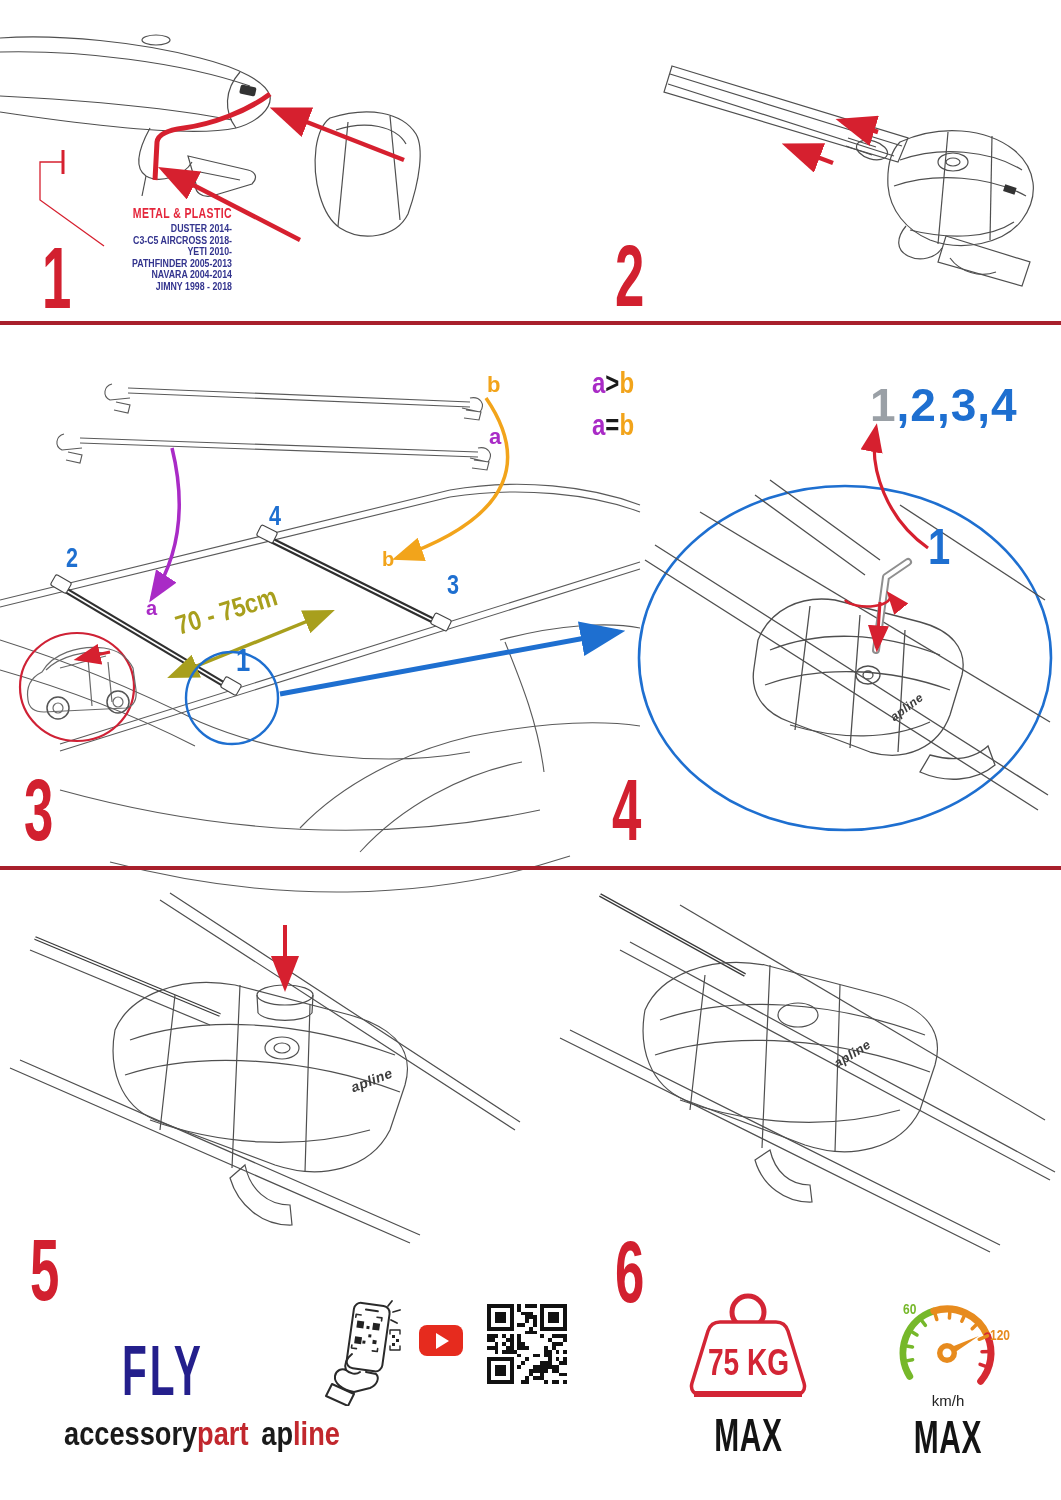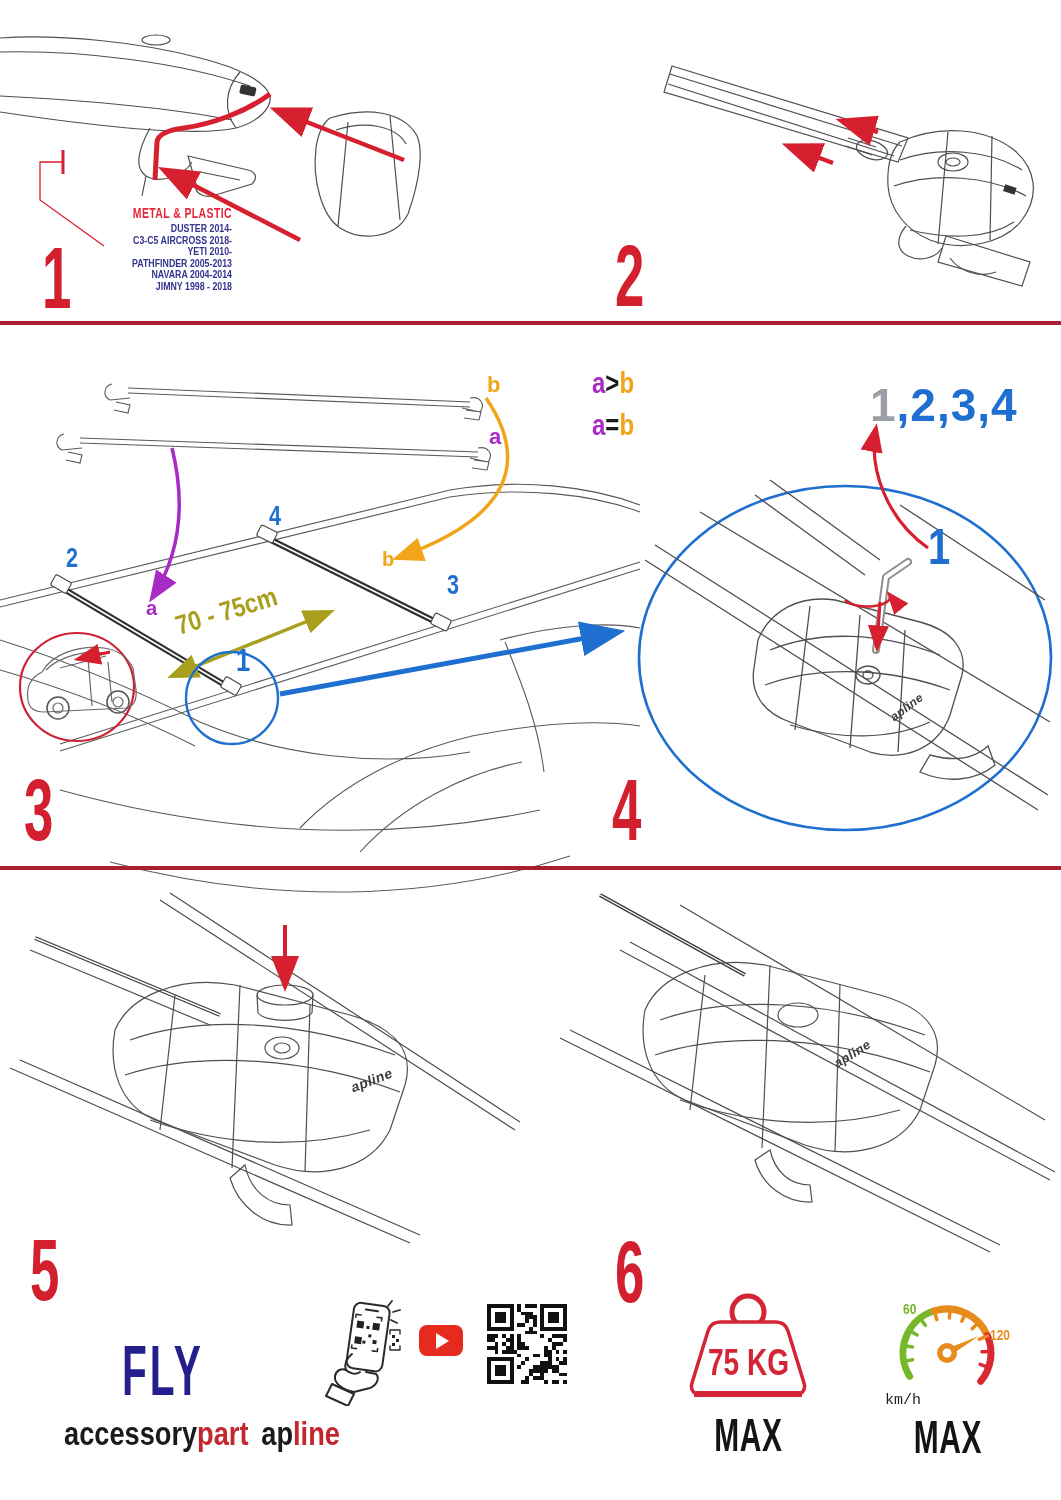--- a/index.html
+++ b/index.html
@@ -26,21 +26,21 @@
        transform:scaleX(.58);transform-origin:left top;line-height:.9;}
   .brandline{font-size:34px;font-weight:600;color:#1a1a1a;transform:scaleX(.8);
              transform-origin:left top;white-space:nowrap;letter-spacing:0;}
   .brandline .red{color:#c1272d;}
   .brandline .gap{display:inline-block;width:16px;}
   .wval{font-size:36px;font-weight:bold;color:#d32535;transform:scaleX(.78);transform-origin:center top;
         text-align:center;}
   .maxlbl{font-size:46px;font-weight:bold;color:#141414;transform:scaleX(.65);transform-origin:center top;
           text-align:center;letter-spacing:1px;}
   .speedlbl{font-size:15px;font-weight:bold;transform:scaleX(.8);transform-origin:left top;}
-  .kmh{font-size:15px;color:#222;font-family:Liberation Mono, monospace;}
+  .kmh{font-size:15px;color:#222;font-family:Liberation Sans, sans-serif;text-align:center;}
   .dim{font-size:27px;font-weight:bold;color:#a89f1d;transform:rotate(-17deg) scaleX(.85);
        transform-origin:left top;white-space:nowrap;}
   .ytbtn{position:absolute;left:419px;top:1325px;width:44px;height:31px;background:#e62b1e;
          border-radius:8px;display:flex;align-items:center;justify-content:center;}
   .ytbtn .tri{width:0;height:0;border-left:13px solid #fff;border-top:8px solid transparent;
               border-bottom:8px solid transparent;margin-left:3px;}
 </style>
 </head>
 <body>
 

